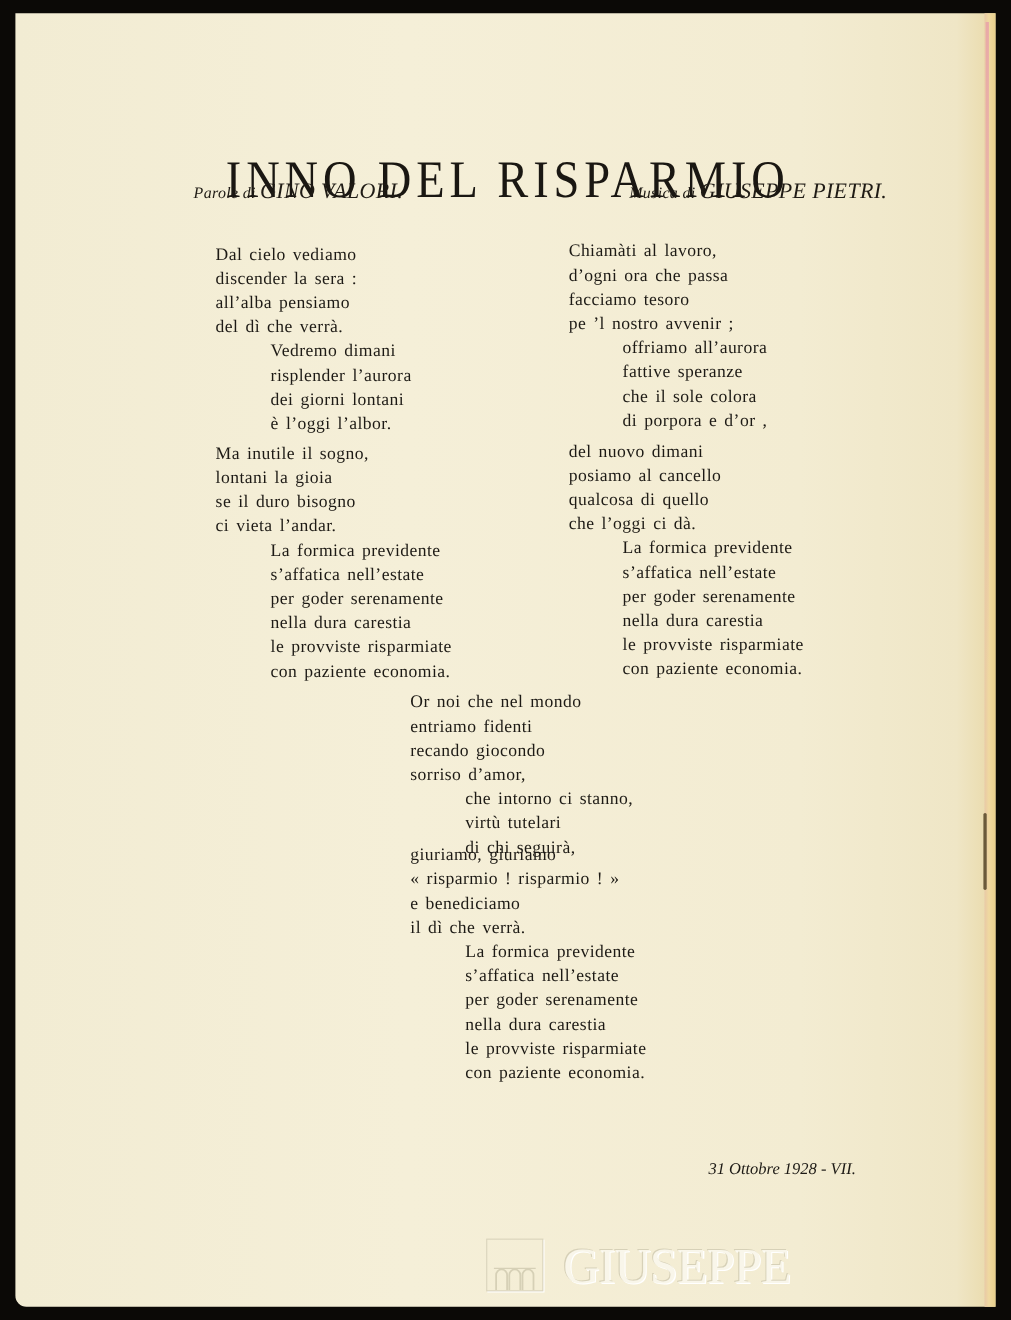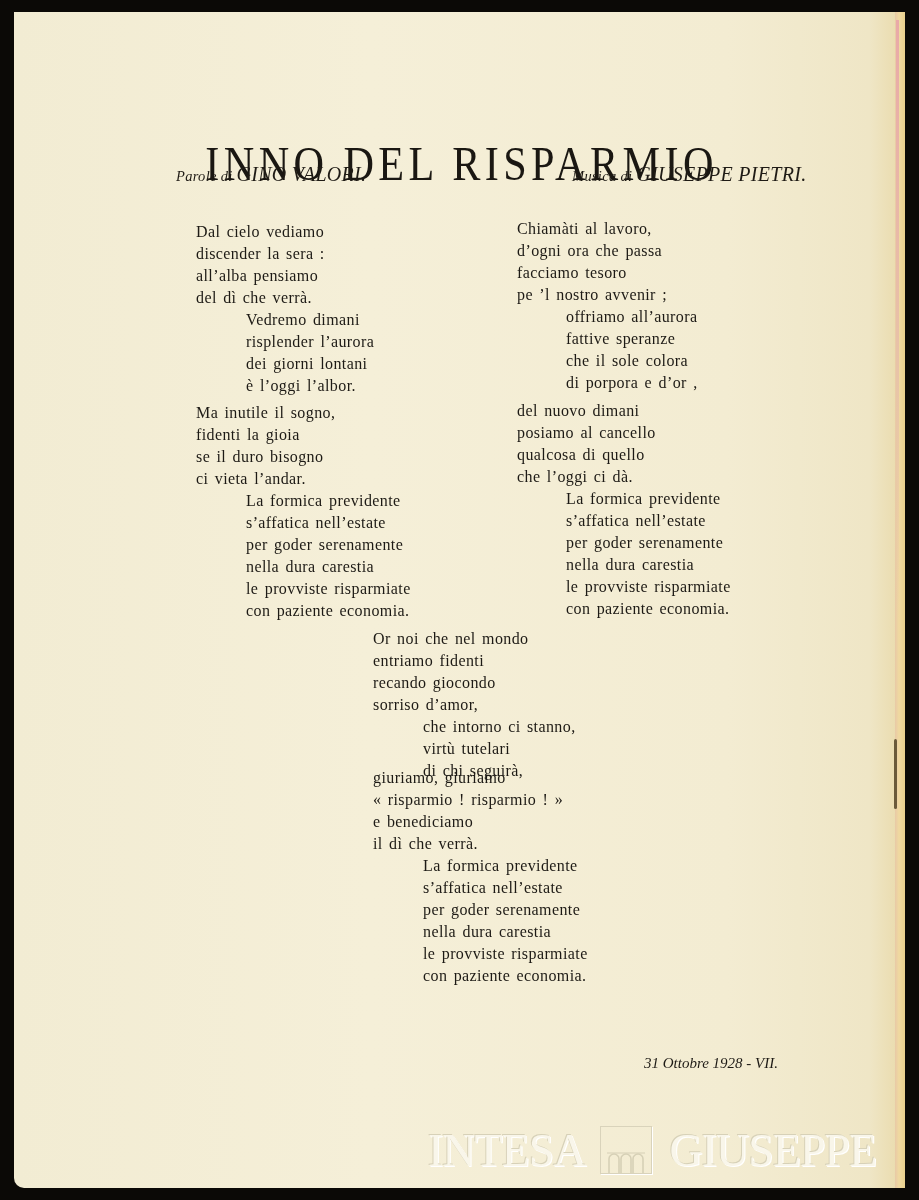--- a/index.html
+++ b/index.html
@@ -82,21 +82,21 @@
   <div class="line">all’alba pensiamo</div>
   <div class="line">del dì che verrà.</div>
   <div class="line indent">Vedremo dimani</div>
   <div class="line indent">risplender l’aurora</div>
   <div class="line indent">dei giorni lontani</div>
   <div class="line indent">è l’oggi l’albor.</div>
 </div>
 
 <div class="stanza" style="left:196px; top:402px;">
   <div class="line">Ma inutile il sogno,</div>
-  <div class="line">fidenti la gioia</div>
+  <div class="line">lontani la gioia</div>
   <div class="line">se il duro bisogno</div>
   <div class="line">ci vieta l’andar.</div>
   <div class="line indent">La formica previdente</div>
   <div class="line indent">s’affatica nell’estate</div>
   <div class="line indent">per goder serenamente</div>
   <div class="line indent">nella dura carestia</div>
   <div class="line indent">le provviste risparmiate</div>
   <div class="line indent">con paziente economia.</div>
 </div>
 
@@ -143,21 +143,20 @@
   <div class="line indent">s’affatica nell’estate</div>
   <div class="line indent">per goder serenamente</div>
   <div class="line indent">nella dura carestia</div>
   <div class="line indent">le provviste risparmiate</div>
   <div class="line indent">con paziente economia.</div>
 </div>
 
 <div class="date">31 Ottobre 1928 - VII.</div>
 
 <div class="watermark">
-  <span>INTESA</span>
   <span class="wm-logo">
     <svg width="40" height="26" viewBox="0 0 40 26">
       <path d="M3 26 V12 A5 5 0 0 1 13 12 V26 M15 26 V12 A5 5 0 0 1 25 12 V26 M27 26 V12 A5 5 0 0 1 37 12 V26" fill="none" stroke="#d6d0b6" stroke-width="1.6"></path>
       <path d="M1 6 H39" stroke="#d6d0b6" stroke-width="1.2"></path>
     </svg>
   </span>
   <span>GIUSEPPE</span>
 </div>
 
 </body></html>

